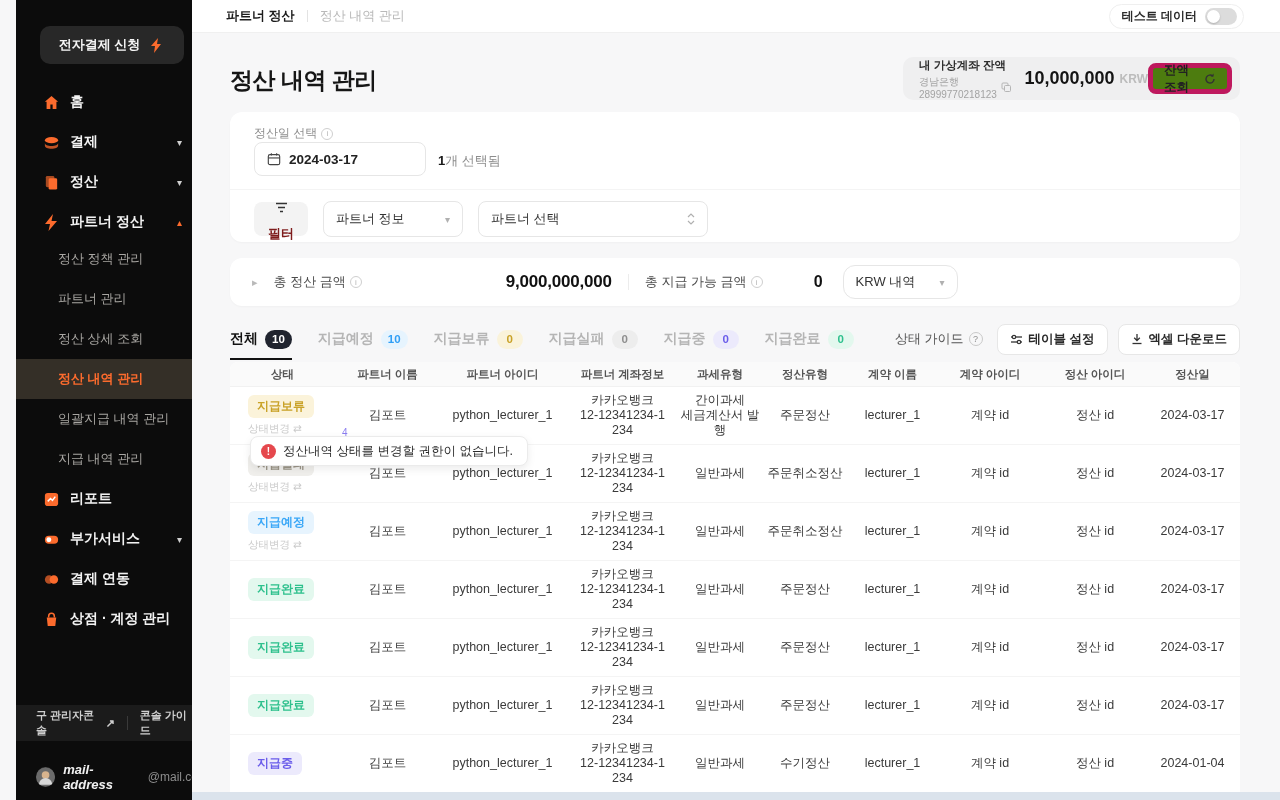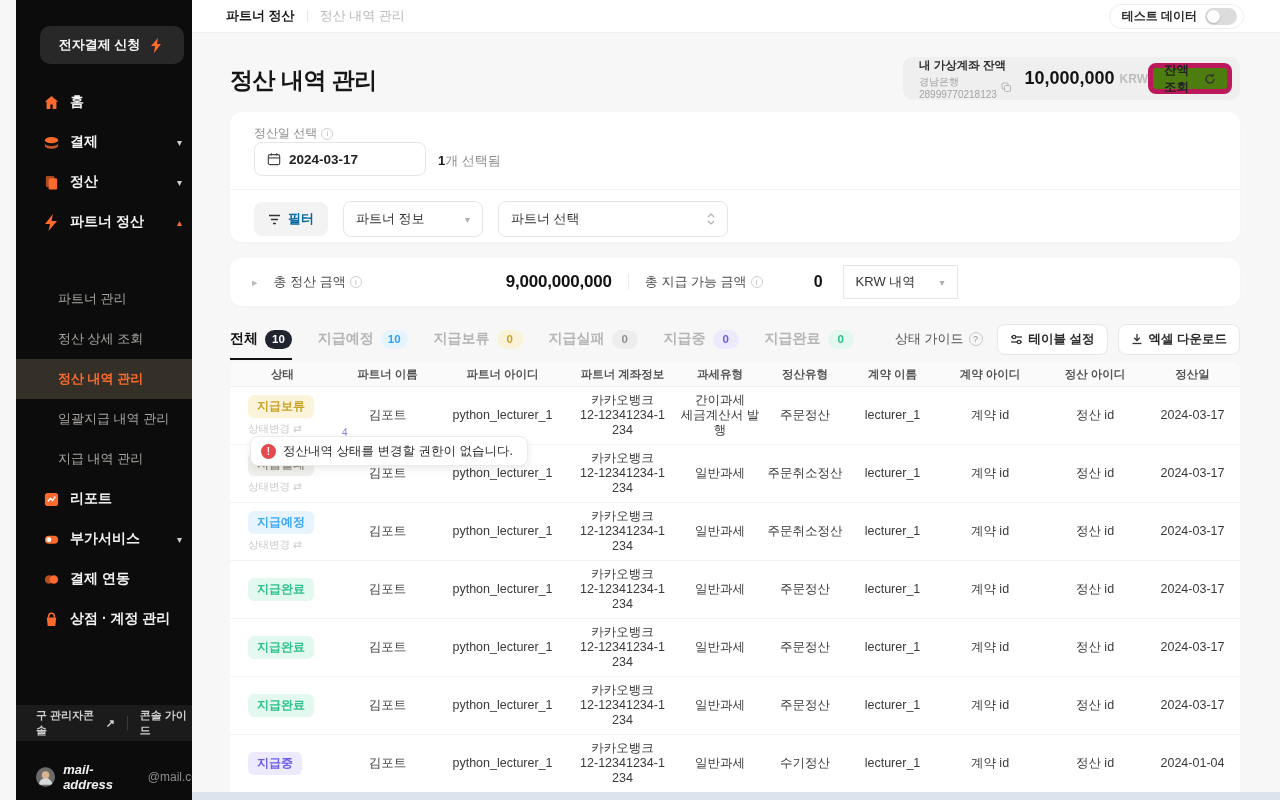--- a/index.html
+++ b/index.html
@@ -56,36 +56,36 @@
   .filter-card { position:absolute; left:38px; top:79px; width:1010px; height:130px; background:#fff; border-radius:12px;
                  box-shadow:0 1px 2px rgba(0,0,0,.03); }
   .fc-label { position:absolute; left:24px; top:13px; font-size:12px; color:#8d8d8d; display:flex; align-items:center; gap:4px; }
   .date-input { position:absolute; left:24px; top:30px; width:172px; height:34px; border:1px solid #e6e6e6; border-radius:8px; background:#fff;
                 display:flex; align-items:center; gap:8px; padding:0 12px; cursor:pointer; }
   .date-input .dval { font-size:13.5px; color:#222; font-weight:bold; }
   .sel-count { position:absolute; left:208px; top:40px; font-size:13px; color:#8d8d8d; }
   .sel-count b { color:#1a1a1a; }
   .fc-divider { position:absolute; left:0; top:77px; width:1010px; height:1px; background:#f4f4f4; }
   .filter-row { position:absolute; left:24px; top:89px; display:flex; gap:15px; align-items:center; }
-  .filter-btn { height:34px; background:#f3f3f3; border-radius:8px; display:flex; align-items:center; gap:7px; padding:0 14px;
-                font-size:13px; font-weight:bold; color:#0369a1; cursor:pointer; }
+  .filter-btn { height:34px; background:#f3f3f3; border-radius:8px; display:flex; align-items:center; gap:12px; padding:0 14px;
+                font-size:13px; font-weight:bold; color:#7f1d1d; cursor:pointer;flex-direction:column; }
   .dropdown { height:36px; background:#fff; border:1px solid #e6e6e6; border-radius:8px; display:flex; align-items:center;
               padding:0 12px; font-size:13px; color:#333; cursor:pointer; }
   .dd1 { width:140px; }
   .dd2 { width:230px; }
   .dropdown .dd-caret { margin-left:auto; color:#b0b0b0; font-size:10px; }
 
   .summary-bar { position:absolute; left:38px; top:225px; width:1010px; height:48px; background:#fff; border-radius:12px;
                  box-shadow:0 1px 2px rgba(0,0,0,.03); display:flex; align-items:center; }
   .sum-caret { margin-left:22px; color:#b9b9b9; font-size:11px; cursor:pointer; }
   .sum-label { margin-left:16px; font-size:13px; color:#4c4c4c; display:flex; align-items:center; gap:4px; }
   .sum-value1 { width:250px; text-align:right; font-size:17px; font-weight:bold; color:#111; letter-spacing:-0.2px; }
   .sum-vdiv { width:1px; height:16px; background:#ececec; margin:0 16px; }
   .sum-value2 { width:60px; text-align:right; font-size:16px; font-weight:bold; color:#111; }
-  .krw-select { margin-left:20px; width:115px; height:34px; border:1px solid #e6e6e6; border-radius:0; display:flex; align-items:center;
+  .krw-select { margin-left:20px; width:115px; height:34px; border:1px solid #e6e6e6; border-radius:12px; display:flex; align-items:center;
                 padding:0 12px; font-size:13px; color:#333; cursor:pointer; }
   .krw-select .dd-caret { margin-left:auto; color:#b0b0b0; font-size:10px; }
   .bulk-btn { margin-left:auto; margin-right:14px; height:37px; background:#17181a; color:#fff; border-radius:9px; display:flex;
               align-items:center; padding:0 17px; font-size:13px; font-weight:bold; cursor:pointer; }
 
   
   .tabs-row { position:absolute; left:38px; top:291px; width:1010px; height:30px; display:flex; align-items:center; }
   .tab { display:flex; align-items:center; gap:7px; margin-right:26px; cursor:pointer; position:relative; height:30px; }
   .tab .t-label { font-size:14px; font-weight:bold; color:#b5b5b5; }
   .tab.active .t-label { color:#121212; }
@@ -179,20 +179,23 @@
     <div class="side-item" style="top:202px">
       <span class="s-icon">
         <svg width="16" height="17" viewBox="0 0 16 17">
             <path d="M10 0 2 10h5l-1.5 7L14 7H8.5z" fill="#fc6b2d"></path>
           </svg>
       </span>
       <span class="s-label">파트너 정산</span>
       <span class="chev" style="color:#fc6b2d">▴</span>
     </div>
 
+    <div class="sub-item" style="top:239px">
+      <span>정산 정책 관리</span>
+    </div>
     <div class="sub-item" style="top:279px">
       <span>파트너 관리</span>
     </div>
     <div class="sub-item" style="top:319px">
       <span>정산 상세 조회</span>
     </div>
     <div class="sub-item active" style="top:359px">
       <span>정산 내역 관리</span>
     </div>
     <div class="sub-item" style="top:399px">

